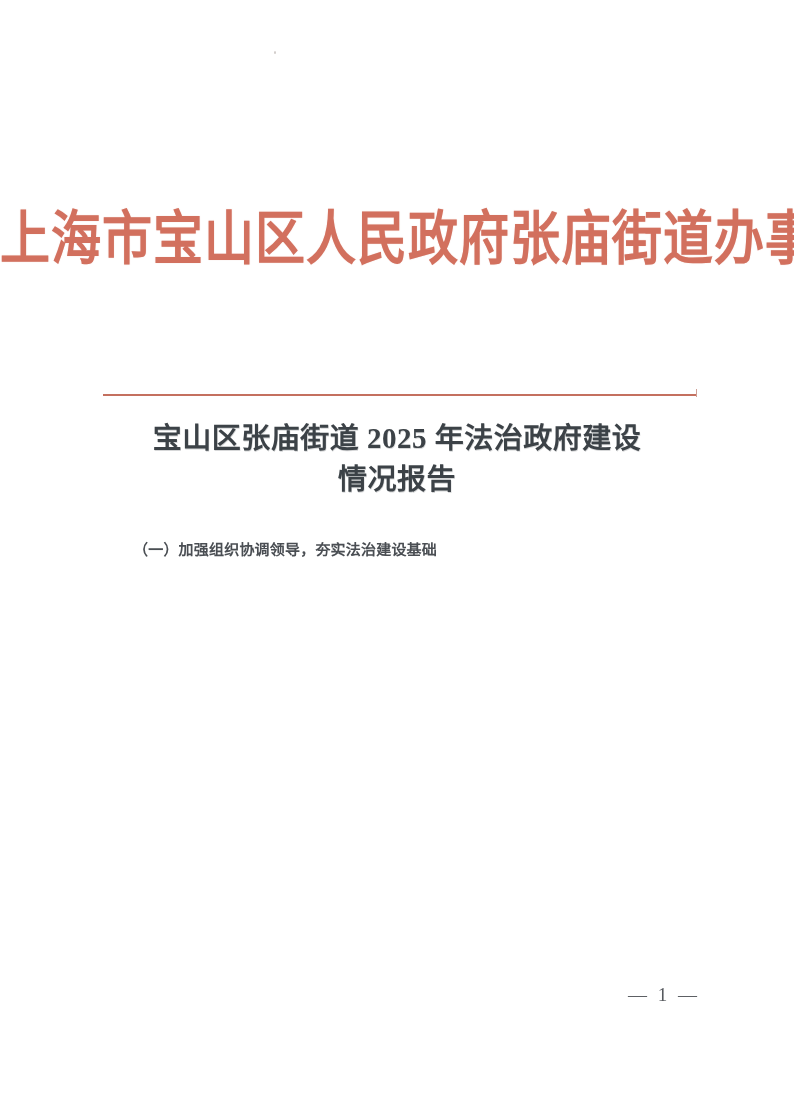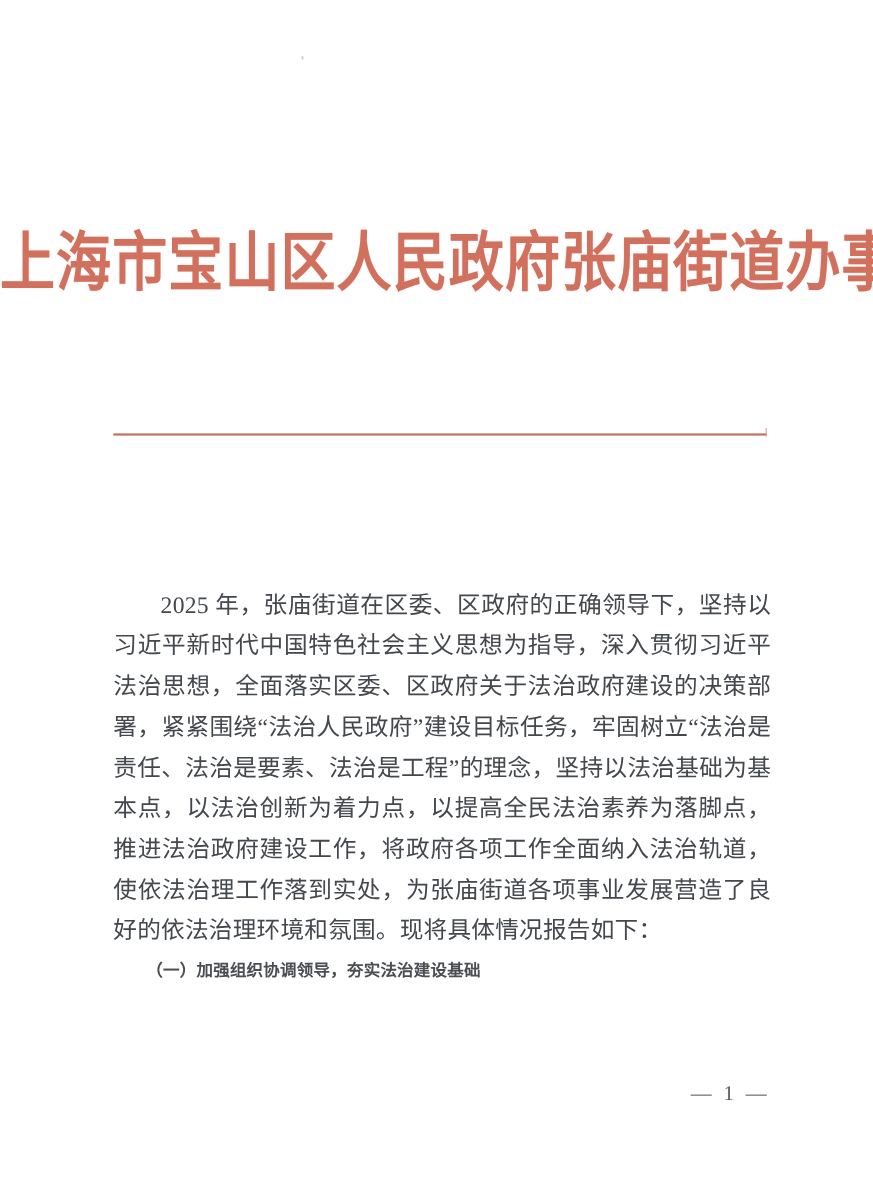--- a/index.html
+++ b/index.html
@@ -159,23 +159,26 @@
 <div class="page">
 
   <span class="scan-speck"></span>
 
   <div class="masthead">上海市宝山区人民政府张庙街道办事处文件</div>
 
 
   <div class="red-rule"></div>
   <div class="red-rule-tick"></div>
 
+  <div class="doc-title">
+    <div>宝山区张庙街道 2025 年法治政府建设</div>
+    <div>情况报告</div>
+  </div>
 
   <div class="body-block">
-    <p class="body-para">2025 年，张庙街道在区委、区政府的正确领导下，坚持以习近平新时代中国特色社会主义思想为指导，深入贯彻习近平法治思想，全面落实区委、区政府关于法治政府建设的决策部署，紧紧围绕“法治人民政府”建设目标任务，牢固树立“法治是责任、法治是要素、法治是工程”的理念，坚持以法治基础为基本点，以法治创新为着力点，以提高全民法治素养为落脚点，推进法治政府建设工作，将政府各项工作全面纳入法治轨道，使依法治理工作落到实处，为张庙街道各项事业发展营造了良好的依法治理环境和氛围。现将具体情况报告如下：</p>
 
 
     <p class="heading-2">（一）加强组织协调领导，夯实法治建设基础</p>
   </div>
 
   <div class="page-number">— 1 —</div>
 
 </div>
 
 </body></html>

